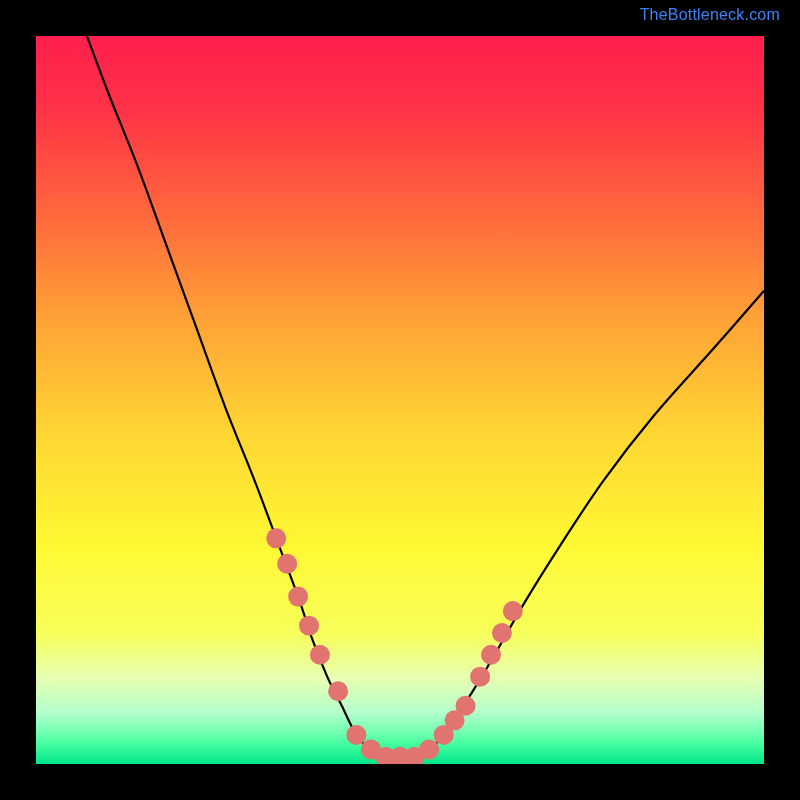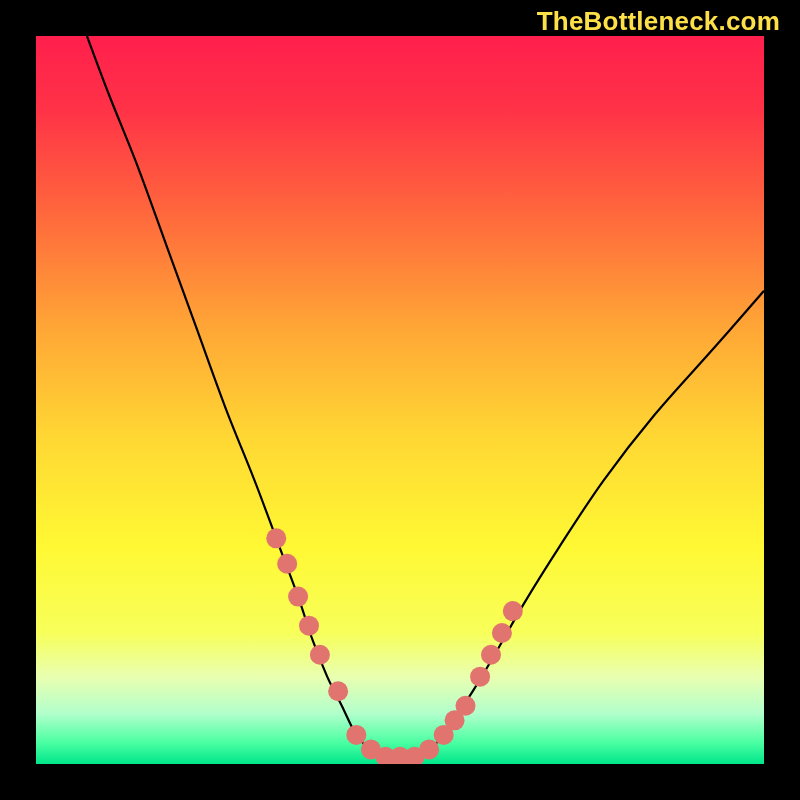--- a/index.html
+++ b/index.html
@@ -24,23 +24,23 @@
     top: 36px;
     left: 36px;
     width: 728px;
     height: 728px;
     overflow: hidden;
   }
   .watermark {
     position: absolute;
     top: 6px;
     right: 20px;
-    color: #fde047;
-    font-size: 26px;
-    font-weight: 700;
+    color: #3b82f6;
+    font-size: 16px;
+    font-weight: 400;
     letter-spacing: 0.2px;
   }
   svg {
     display: block;
   }
 </style>
 </head>
 <body>
 
 <div class="frame">

